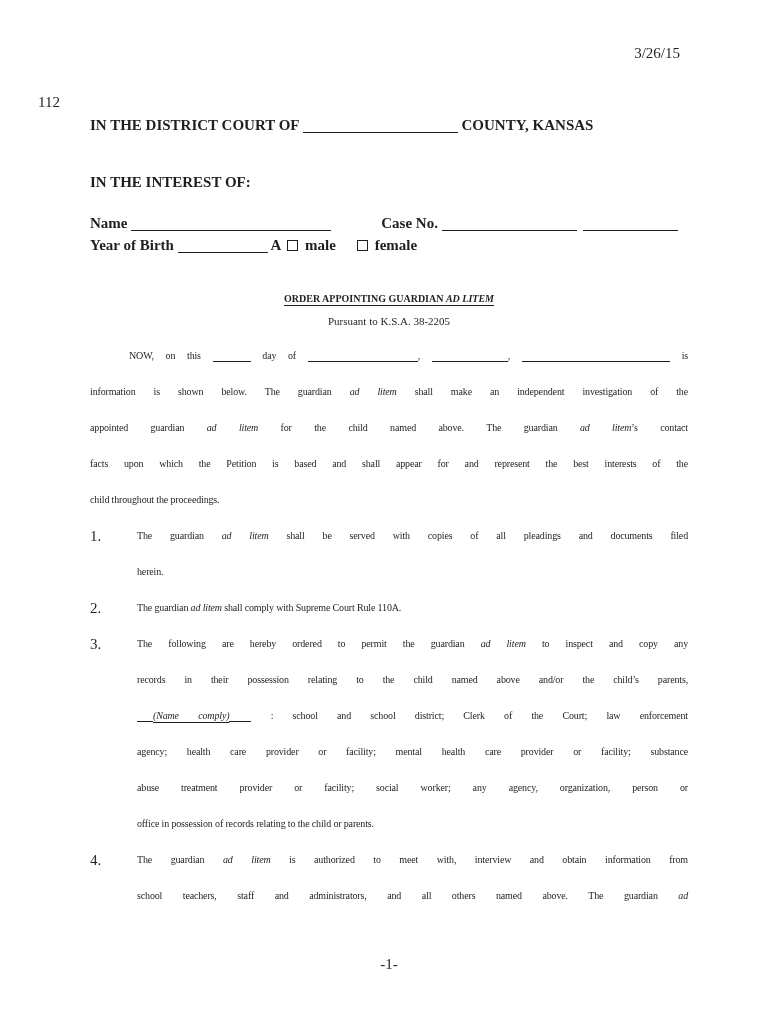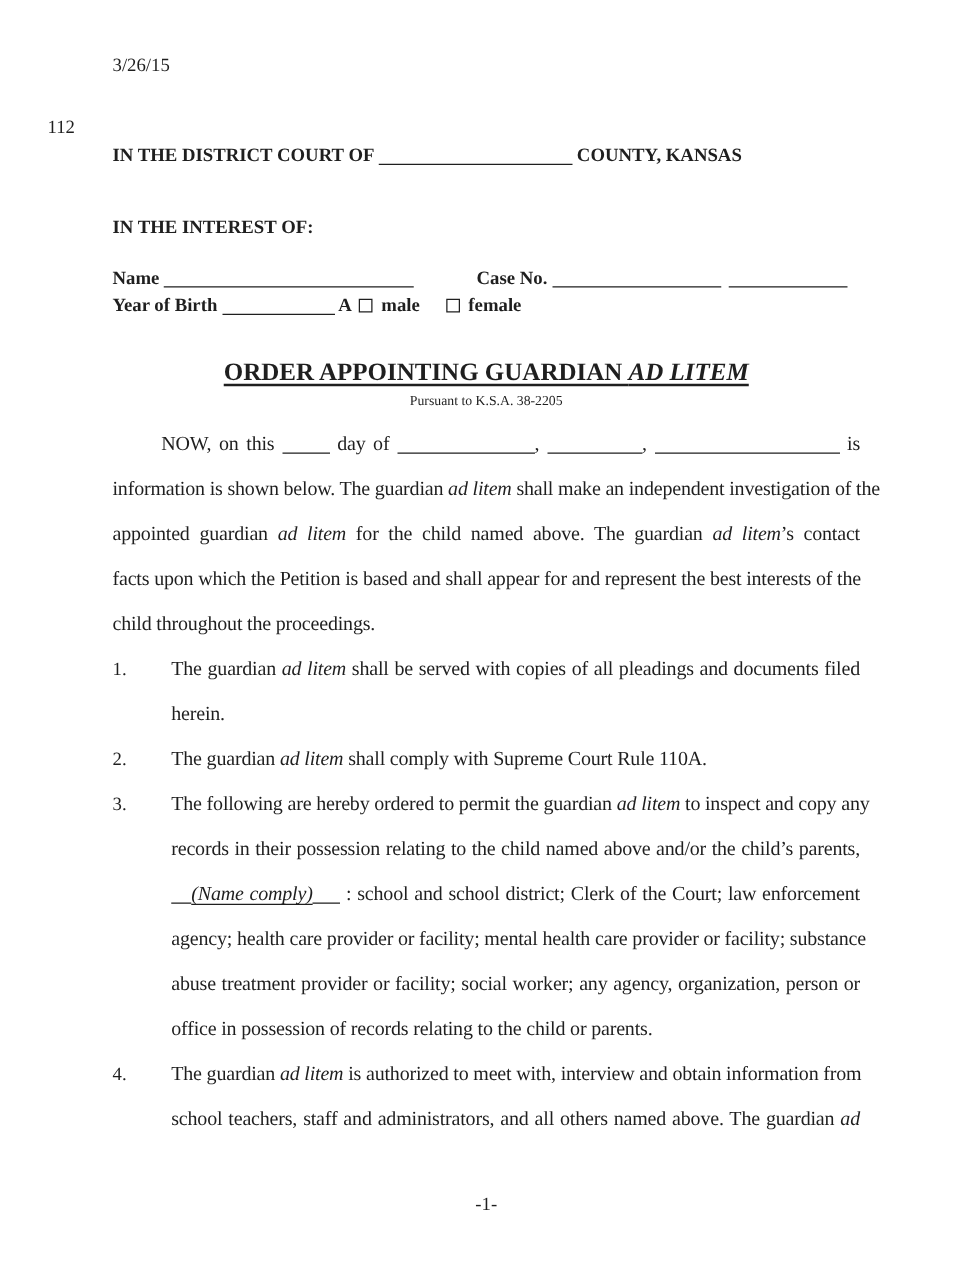--- a/index.html
+++ b/index.html
@@ -2,34 +2,34 @@
 <html><head>
 <meta charset="utf-8">
 <style>
   html,body{margin:0;padding:0;background:#ffffff;}
   .page{
     width:770px;height:1024px;background:#ffffff;box-sizing:border-box;
     padding:44px 82px 0 90px;position:relative;overflow:hidden;
     font-family:"Liberation Serif","DejaVu Serif",serif;
     font-size:15px;color:#1f1f1f;
   }
-  .date{line-height:18px;height:18px;padding-right:8px;}
+  .date{text-align:right;line-height:18px;height:18px;padding-right:8px;}
   .hdr112{margin-top:29px;line-height:23px;height:23px;transform:translateX(-52px);}
   .courtline{text-align:left;line-height:23px;height:23px;font-weight:bold;white-space:nowrap;}
   .interest{margin-top:35px;line-height:20px;height:20px;font-weight:bold;}
   .fieldline{line-height:22px;height:22px;white-space:nowrap;}
   .fieldline.first{margin-top:20px;}
   .title-block{margin-top:31px;text-align:center;line-height:23px;}
-  .doc-title{font-weight:bold;font-size:20px;}
+  .doc-title{font-weight:bold;font-size:10px;}
   .doc-subtitle{font-size:11px;}
   .docbody{margin-top:5px;}
   .para{position:relative;}
   .para.numbered{margin-left:47px;}
   .para .num{position:absolute;left:-47px;top:0;line-height:36px;}
-  .bline{height:36px;line-height:36px;white-space:nowrap;font-size:16px;letter-spacing:-0.15px;}
+  .bline{height:36px;line-height:36px;white-space:nowrap;font-size:10px;letter-spacing:-0.15px;}
   .bline.just{text-align:justify;text-align-last:justify;-moz-text-align-last:justify;}
   .footer{margin-top:41px;text-align:center;line-height:18px;}
   .b{font-weight:bold;}
   .i{font-style:italic;}
   .u{text-decoration:underline;text-underline-offset:3px;}
   .blank{display:inline-block;height:12px;border-bottom:1px solid #1f1f1f;vertical-align:-3px;}
   .sp{display:inline-block;height:1px;}
   .cbx{display:inline-block;width:9px;height:9px;border:1.5px solid #1f1f1f;vertical-align:-1px;margin:0 3px;background:#fff;}
 </style>
 </head>

